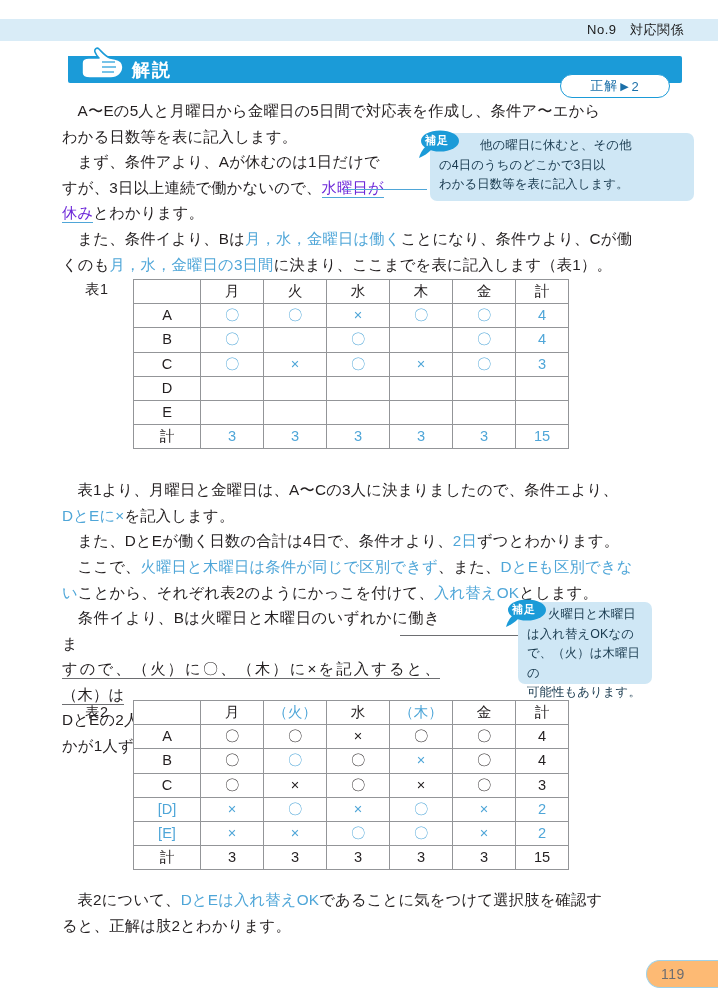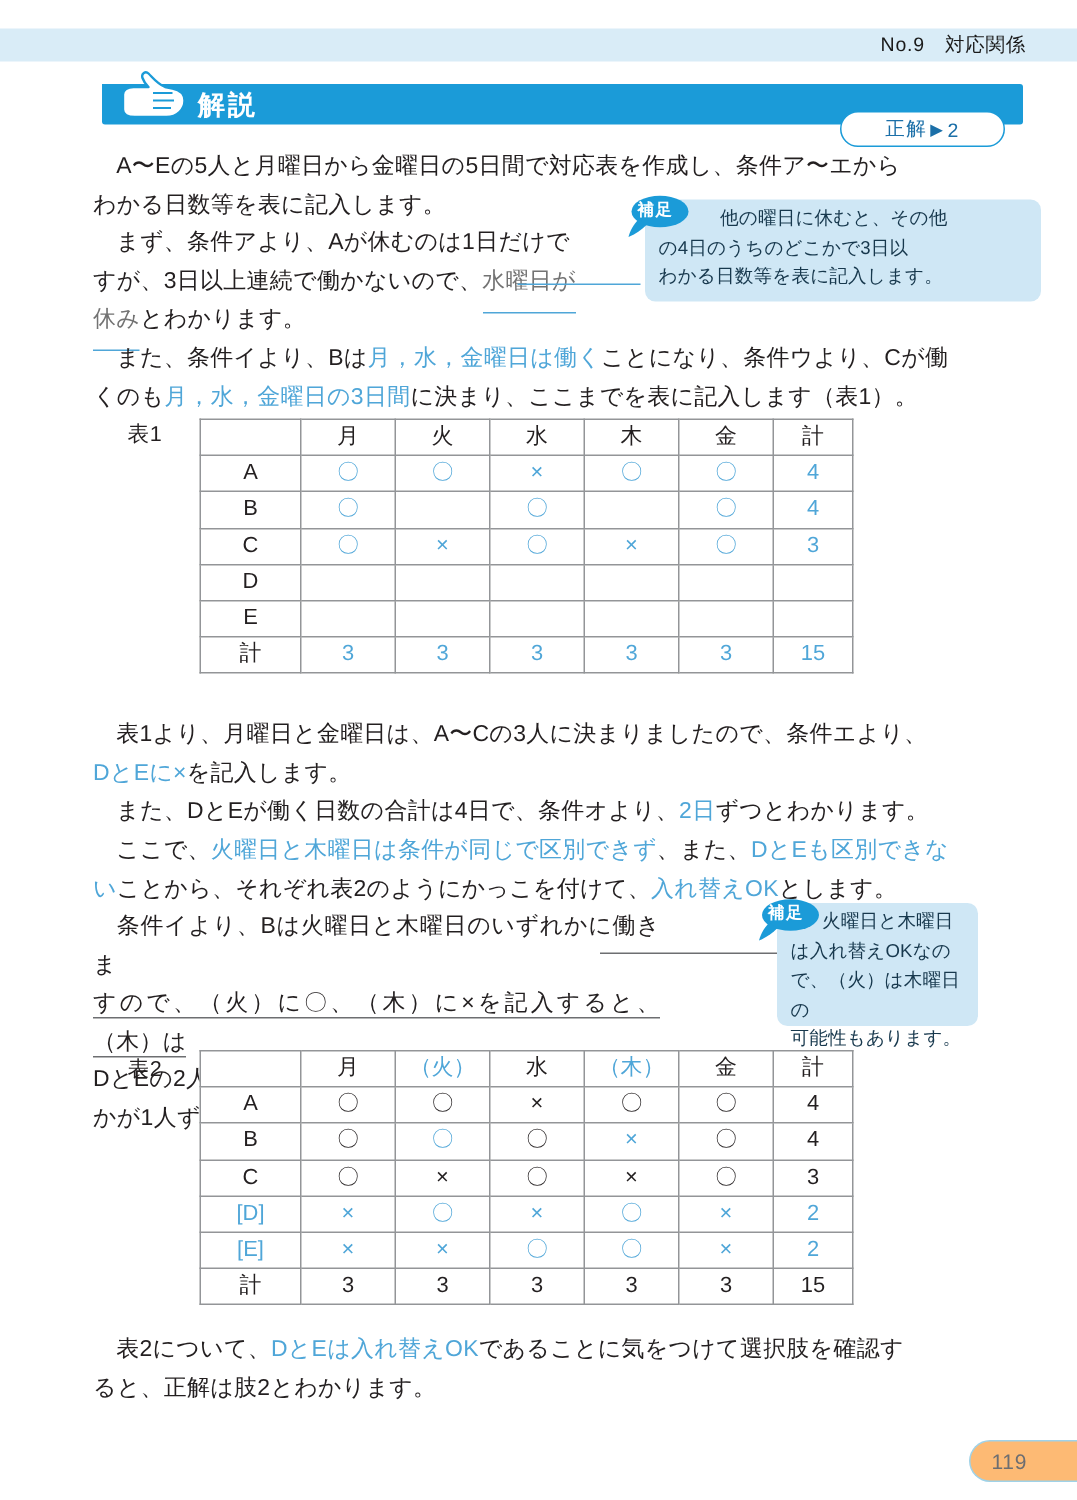--- a/index.html
+++ b/index.html
@@ -52,22 +52,22 @@
     position:absolute;
     font-size:15.3px;
     line-height:25.6px;
     letter-spacing:.2px;
     color:#231f20;
     text-align:justify;
   }
   .para .bl{color:#4fa6d8;}
   .ul{
     border-bottom:1.2px solid #4fa6d8;
-    color:#737373;
-    padding-bottom:12px;
+    color:#6d28d9;
+    padding-bottom:1px;
   }
   .ul-k{
     border-bottom:1.2px solid #6d6e71;
     padding-bottom:1px;
   }
 
   
   .callout{
     position:absolute;
     background:#cfe7f5;

